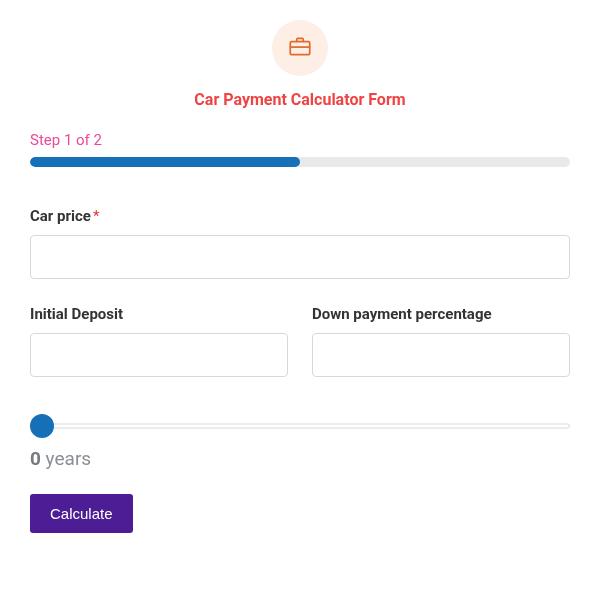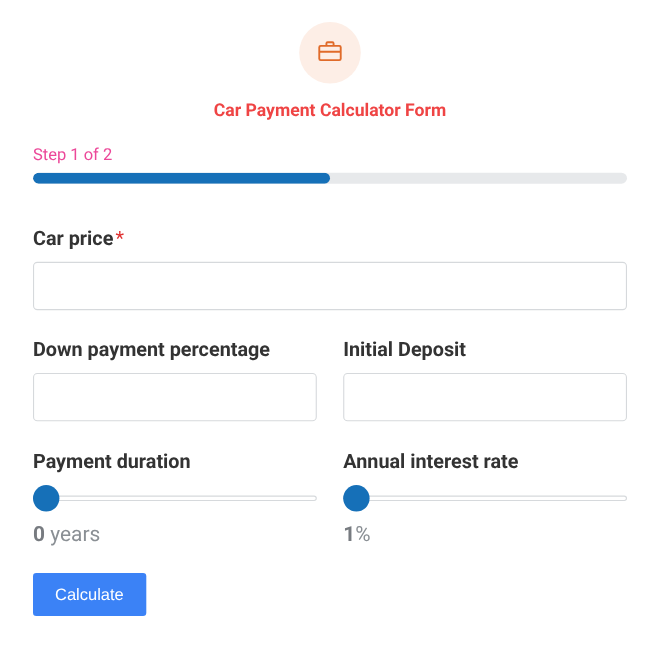--- a/index.html
+++ b/index.html
@@ -51,21 +51,21 @@
     overflow: hidden;
     margin-bottom: 40px;
   }
   .progress-fill {
     height: 100%;
     background: #1670b8;
     border-radius: 6px;
     width: 50%;
   }
   .field-label {
-    font-size: 18px;
+    font-size: 15px;
     font-weight: 700;
     color: #333;
     margin-bottom: 10px;
     display: block;
   }
   .req { color: #e03131; font-weight: 400; margin-left: 2px; }
   .text-input {
     width: 100%;
     height: 44px;
     border: 1px solid #d6d9dc;
@@ -110,21 +110,21 @@
     border-radius: 50%;
     cursor: pointer;
   }
   .slider-value {
     font-size: 19px;
     color: #8a8f94;
     margin-top: 8px;
   }
   .slider-value .num { font-weight: 700; color: #777b80; }
   .calc-btn {
-    background: #3b82f6;
+    background: #4c1d95;
     color: #fff;
     border: none;
     padding: 11px 20px;
     font-size: 15px;
     border-radius: 3px;
     cursor: pointer;
     margin-top: 6px;
   }
 </style>
 </head>
@@ -150,46 +150,35 @@
 
   <div class="full-row">
     <label class="field-label">
       <span>Car price</span><span class="req">*</span>
     </label>
     <input type="text" class="text-input" style="">
   </div>
 
   <div class="two-col">
     <div class="col">
-      <label class="field-label">Down payment percentage</label>
+      <label class="field-label">Initial Deposit</label>
       <input type="text" class="text-input" style="">
     </div>
     <div class="col">
-      <label class="field-label">Initial Deposit</label>
+      <label class="field-label">Down payment percentage</label>
       <input type="text" class="text-input" style="">
     </div>
   </div>
 
   <div class="two-col" style="margin-bottom:18px;">
     <div class="col">
-      <label class="field-label">Payment duration</label>
       <div class="slider-wrap">
         <div class="slider-track"></div>
         <div class="slider-thumb"></div>
       </div>
       <div class="slider-value">
         <span class="num">0</span><span> years</span>
       </div>
     </div>
-    <div class="col">
-      <label class="field-label">Annual interest rate</label>
-      <div class="slider-wrap">
-        <div class="slider-track"></div>
-        <div class="slider-thumb"></div>
-      </div>
-      <div class="slider-value">
-        <span class="num">1</span><span>%</span>
-      </div>
-    </div>
   </div>
 
   <button class="calc-btn">Calculate</button>
 </div>
 
 </body></html>

